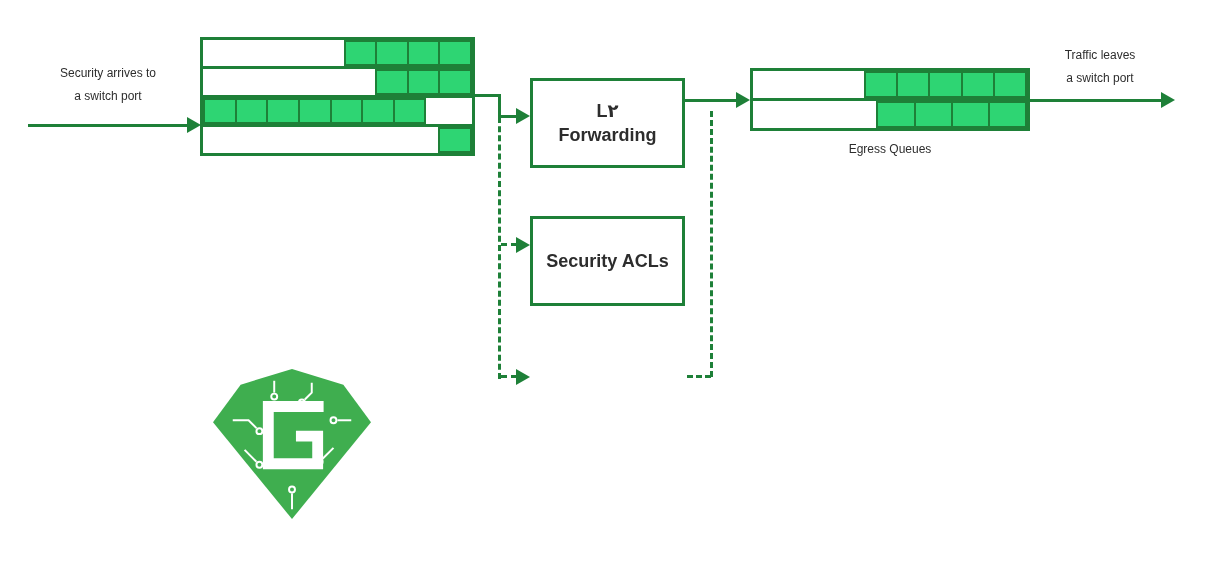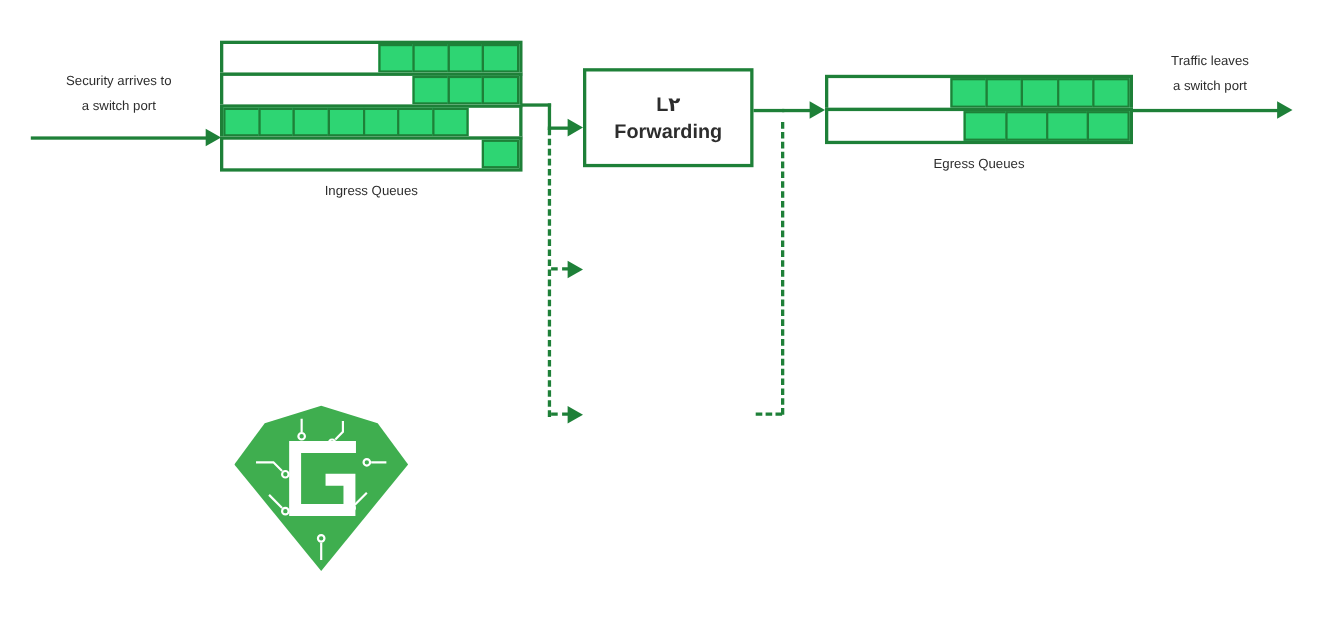--- a/index.html
+++ b/index.html
@@ -23,21 +23,21 @@
   .qrow{position:relative;border:3px solid var(--line);background:#ffffff;display:flex;}
   .qrow + .qrow{margin-top:-3px;}
   .qrow.align-right{justify-content:flex-end;}
   .qrow.align-left{justify-content:flex-start;}
   .qcell{background:var(--cell-fill);border:2px solid var(--line);}
   .qcell + .qcell{margin-left:-2px;}
   #ingress-queues{left:200px;top:37px;width:275px;}
   #ingress-queues .qrow{height:32px;}
   #egress-queues{left:750px;top:68px;width:280px;}
   #egress-queues .qrow{height:33px;}
-  .fbox{position:absolute;border:3px solid var(--line);background:#ffffff;display:flex;flex-direction:column;align-items:center;justify-content:center;font-weight:700;font-size:18px;line-height:24px;color:var(--text);text-align:center;}
+  .fbox{position:absolute;border:3px solid var(--line);background:#ffffff;display:flex;flex-direction:column;align-items:center;justify-content:center;font-weight:700;font-size:18px;line-height:24px;color:var(--text);text-align:center;margin-top:16px;}
   #box-l2{left:530px;top:62px;width:155px;height:90px;}
   #box-sec{left:530px;top:200px;width:155px;height:90px;}
   #box-qos{left:530px;top:333px;width:155px;height:86px;}
   #label-in{left:22px;top:62px;width:172px;}
   #label-out{left:1015px;top:44px;width:170px;}
   #ingress-label{left:200px;top:162px;width:275px;}
   #egress-label{left:750px;top:138px;width:280px;}
   #logo{left:213px;top:363px;width:158px;height:158px;}
 </style>
 </head>
@@ -71,38 +71,40 @@
         <div class="qcell" style="width: 12.5%;"></div>
         <div class="qcell" style="width: 12.5%;"></div>
         <div class="qcell" style="width: 12.5%;"></div>
         <div class="qcell" style="width: 12.5%;"></div>
         <div class="qcell" style="width: 12.5%;"></div>
       </div>
       <div class="qrow align-right">
         <div class="qcell" style="width: 12.5%;"></div>
       </div>
     </div>
-  <div class="abs lbl" id="ingress-label">Ingress Queues</div>
 
   <div class="hline" style="left:473px;top:94px;width:28px;"></div>
   <div class="vline" style="left:498px;top:94px;height:24px;"></div>
   <div class="hline" style="left:498px;top:115px;width:20px;"></div>
   <div class="arrow-r" style="left:516px;top:108px;"></div>
 
   <div class="vdash" style="left:498px;top:117px;height:262px;"></div>
 
   <div class="hdash" style="left:501px;top:243px;width:16px;"></div>
   <div class="arrow-r" style="left:516px;top:237px;"></div>
 
   <div class="hdash" style="left:501px;top:375px;width:16px;"></div>
   <div class="arrow-r" style="left:516px;top:369px;"></div>
 
   <div class="fbox" id="box-l2">
     <div>L٢</div>
     <div>Forwarding</div>
+  </div>
+  <div class="fbox" id="box-sec">
+    <div>Security ACLs</div>
   </div>
 
   <div class="hline" style="left:685px;top:99px;width:28px;"></div>
   <div class="vdash" style="left:710px;top:111px;height:266px;"></div>
   <div class="hdash" style="left:687px;top:375px;width:24px;"></div>
   <div class="hline" style="left:711px;top:99px;width:26px;"></div>
   <div class="arrow-r" style="left:736px;top:92px;"></div>
 
   <div class="queue" id="egress-queues">
       <div class="qrow align-right">

